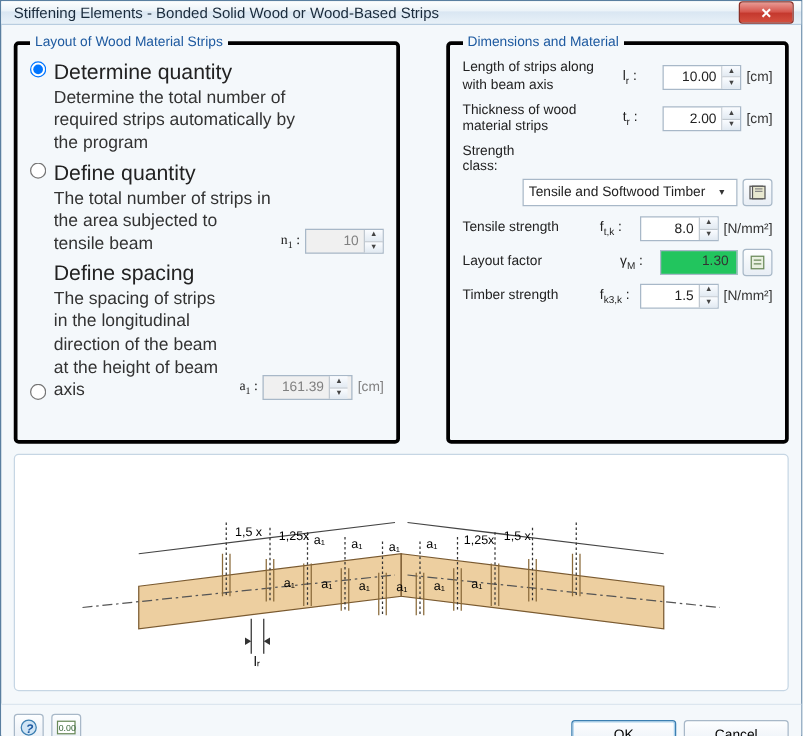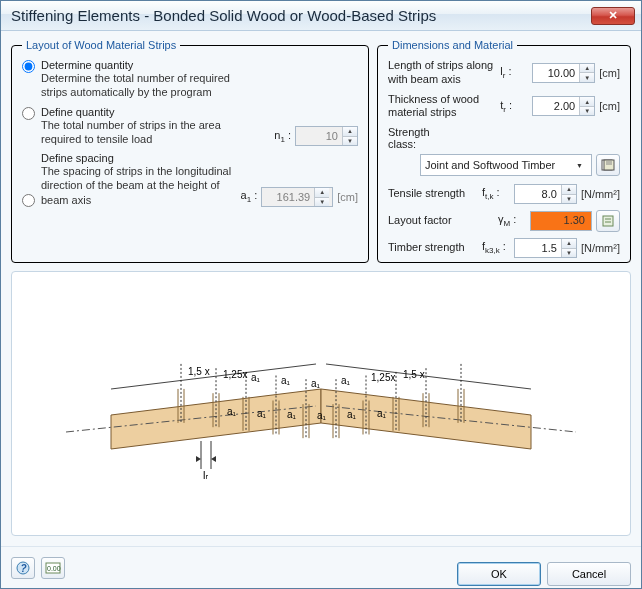--- a/index.html
+++ b/index.html
@@ -24,21 +24,21 @@
   .titlebar {
     height: 30px;
     background: linear-gradient(to bottom, #fdfefe 0%, #eaf2f8 45%, #d9e6f2 46%, #e8f1f8 100%);
     border-bottom: 1px solid #b8cde0;
     display: flex;
     align-items: center;
     padding: 0 6px;
   }
   .title-text {
     flex: 1;
-    font-size: 15px;
+    font-size: 12px;
     color: #1a2b3c;
     padding-left: 4px;
   }
   .close-btn {
     width: 44px;
     height: 18px;
     background: linear-gradient(to bottom, #e89a94 0%, #d6584f 45%, #c5392e 55%, #d4503f 100%);
     border: 1px solid #8a2f26;
     border-radius: 3px;
     display: flex;
@@ -54,56 +54,56 @@
     padding: 8px 10px 10px 10px;
     display: flex;
     flex-direction: column;
     gap: 8px;
   }
   .cols {
     display: flex;
     gap: 8px;
   }
   fieldset {
-    border: 1px solid #000000;
+    border: 3px solid #000000;
     border-radius: 4px;
-    padding: 8px 10px 4px 10px;
+    padding: 8px 10px 26px 10px;
     margin: 0;
     background: #f4f8fb;
   }
   legend {
     color: #1e5aa0;
     font-size: 11px;
     padding: 0 4px;
   }
   .fs-layout { flex: 1; }
-  .fs-dim { width: 254px; }
+  .fs-dim { width: 274px; margin-left: 29px; }
 
   .opt {
     display: flex;
     gap: 6px;
     margin-bottom: 6px;
     position: relative;
   }
   .opt input[type=radio] {
     margin: 1px 0 0 0;
     width: 13px; height: 13px;
     flex-shrink: 0;
   }
   .opt-body { flex: 1; }
-  .opt-title { font-size: 11px; }
-  .opt-desc { color: #333; font-size: 11px; line-height: 1.3; max-width: 210px; }
+  .opt-title { font-size: 17px; }
+  .opt-desc { color: #333; font-size: 14px; line-height: 1.3; max-width: 210px; }
 
   .param-row {
     display: flex;
     align-items: center;
     gap: 4px;
     white-space: nowrap;
   }
-  .sym { font-family: Liberation Sans, sans-serif; text-align: right;}
+  .sym { font-family: Liberation Serif, serif; text-align: right;}
   .sub { font-size: 8px; vertical-align: sub; }
   .spin {
     display: inline-flex;
     align-items: stretch;
     border: 1px solid #a8b8c8;
     background: #fff;
     height: 20px;
   }
   .spin.disabled {
     background: #f0f0f0;
@@ -181,21 +181,21 @@
     align-items: center;
     justify-content: center;
     cursor: pointer;
   }
 
   .readonly-field {
     display: inline-block;
     width: 62px;
     height: 20px;
     border: 1px solid #a8b8c8;
-    background: #f97316;
+    background: #22c55e;
     text-align: right;
     padding: 2px 6px 0 0;
     color: #333;
   }
 
   .diagram-box {
     flex: 1;
     border: 1px solid #c6d6e4;
     border-radius: 4px;
     background: #fff;
@@ -251,21 +251,21 @@
             <div class="opt-title">Determine quantity</div>
             <div class="opt-desc">Determine the total number of required strips automatically by the program</div>
           </div>
         </div>
 
         <div class="opt" style="align-items:flex-start;">
           <input type="radio" name="layout" style="">
           <div class="opt-body" style="display:flex; gap:8px;">
             <div style="flex:1;">
               <div class="opt-title">Define quantity</div>
-              <div class="opt-desc">The total number of strips in the area required to tensile load</div>
+              <div class="opt-desc">The total number of strips in the area subjected to tensile beam</div>
             </div>
             <div class="param-row" style="align-self:flex-end;">
               <span class="sym"><span>n</span><span class="sub">1</span> :</span>
               <span class="spin disabled">
                 <input disabled="" value="10" style="">
                 <span class="arrows">
                     <span class="ar">▲</span>
                     <span class="ar">▼</span>
                   </span>
               </span>
@@ -323,21 +323,21 @@
           </span>
           <span class="unit">[cm]</span>
         </div>
 
         <div style="display:flex; gap:20px; margin:6px 0 4px 0;">
           <div style="width:50px;">Strength class:</div>
         </div>
 
         <div style="display:flex; gap:4px; justify-content:flex-end; margin-bottom:8px;">
           <div class="combo">
-            <span class="combo-text">Joint and Softwood Timber</span>
+            <span class="combo-text">Tensile and Softwood Timber</span>
             <span class="combo-btn">▼</span>
           </div>
           <div class="icon-btn">
             <svg width="14" height="14">
                 <rect x="1" y="2" width="10" height="10" fill="#fff" stroke="#555"></rect>
                 <rect x="3" y="2" width="10" height="10" fill="#e8e8d0" stroke="#555"></rect>
                 <line x1="5" y1="4" x2="11" y2="4" stroke="#888"></line>
                 <line x1="5" y1="6" x2="11" y2="6" stroke="#888"></line>
               </svg>
           </div>

